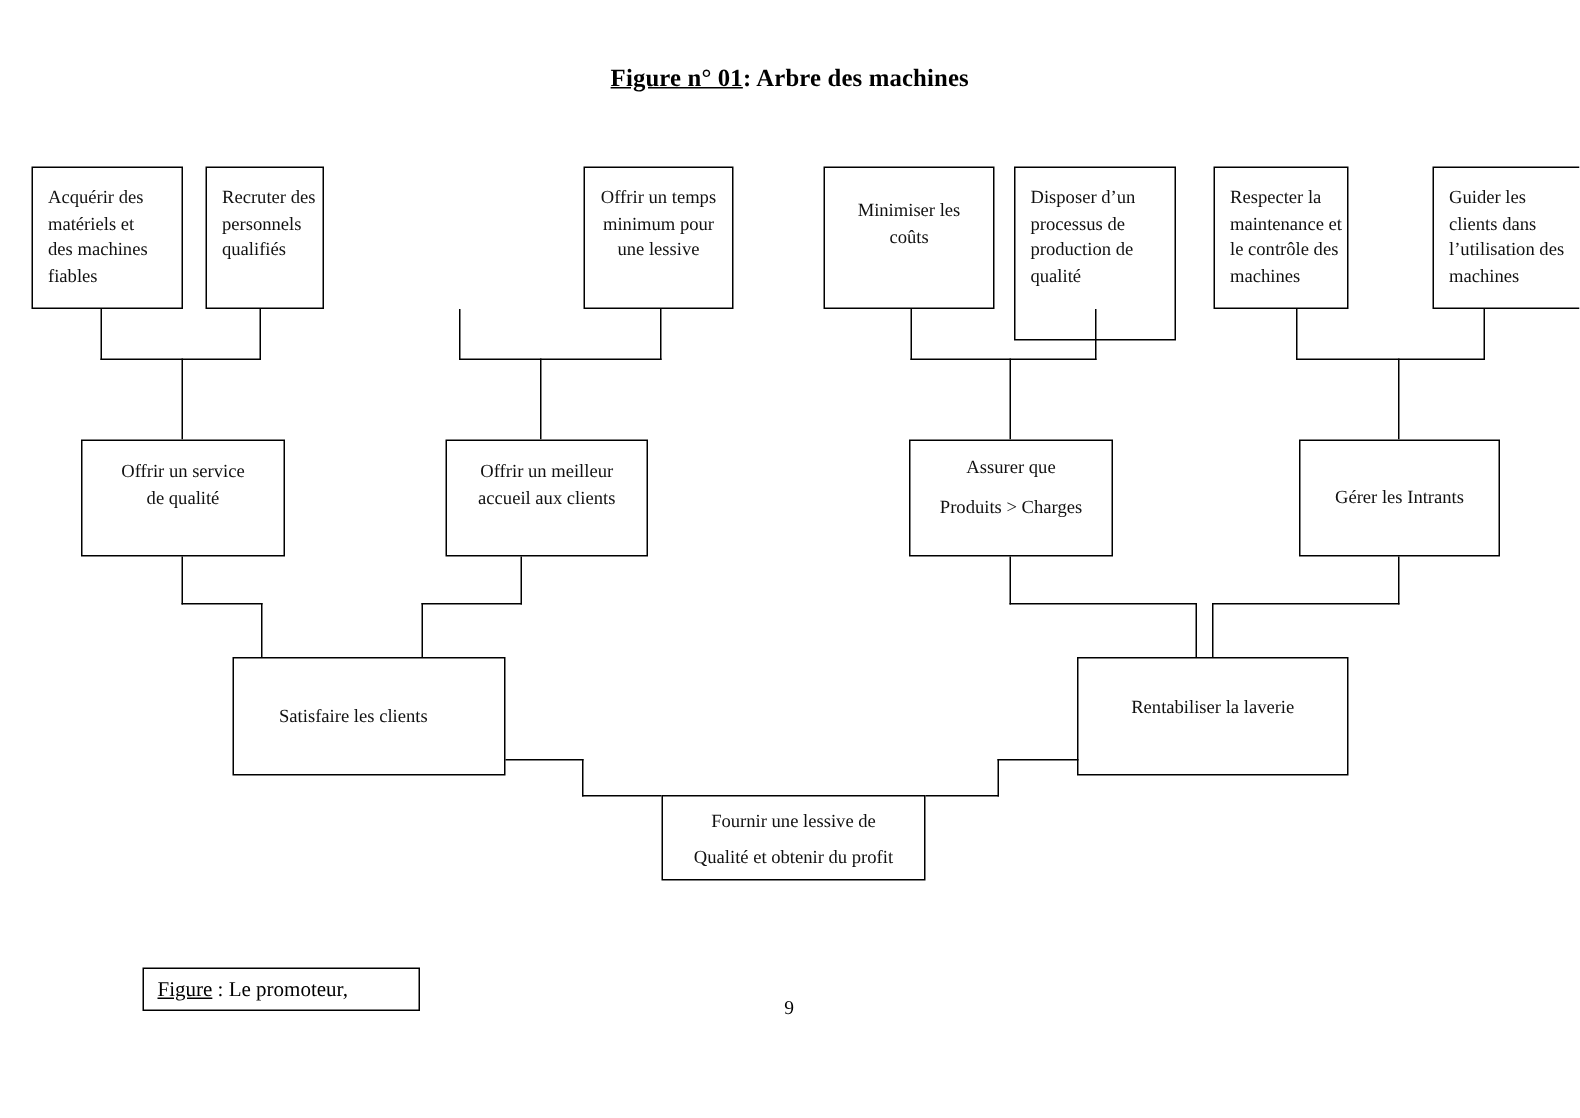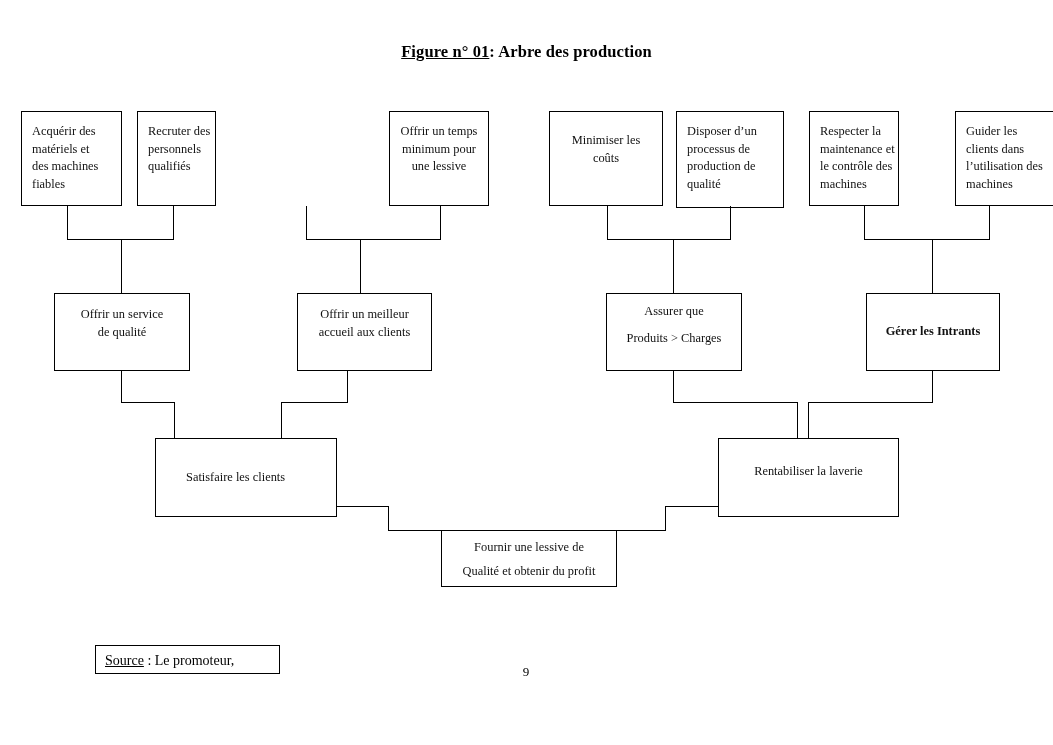--- a/index.html
+++ b/index.html
@@ -72,21 +72,21 @@
     font-size: 13px;
     text-align: center;
   }
 </style>
 </head>
 <body>
 
 <div id="page">
 
   <div class="title">
-    <span class="u">Figure n° 01</span><span>: Arbre des production</span>
+    <span class="u">Figure n° 01</span><span>: Arbre des machines</span>
   </div>
 
   <div class="node" style="left:137px; top:111px; width:79px; height:95px;">
     <span class="txt pad-left">Recruter des
 personnels
 qualifiés</span>
   </div>
 
   <div class="node" style="left:21px; top:111px; width:101px; height:95px;">
     <span class="txt pad-left">Acquérir des
@@ -100,21 +100,21 @@
     <span class="txt pad-center">Offrir un temps
 minimum pour
 une lessive</span>
   </div>
 
   <div class="node" style="left:549px; top:111px; width:114px; height:95px;">
     <span class="txt pad-center" style="padding-top:20px;">Minimiser les
 coûts</span>
   </div>
 
-  <div class="node" style="left:676px; top:111px; width:108px; height:97px;">
+  <div class="node" style="left:676px; top:111px; width:108px; height:116px;">
     <span class="txt pad-left">Disposer d’un
 processus de
 production de
 qualité</span>
   </div>
 
   <div class="node" style="left:809px; top:111px; width:90px; height:95px;">
     <span class="txt pad-left">Respecter la
 maintenance et
 le contrôle des
@@ -157,21 +157,21 @@
     <span class="txt" style="text-align:center; padding:0 0 16px 0;">Offrir un meilleur
 accueil aux clients</span>
   </div>
 
   <div class="node mid" style="left:606px; top:293px; width:136px; height:78px;">
     <span class="txt" style="text-align:center; padding:0 0 14px 0; line-height:27px;">Assurer que
 Produits &gt; Charges</span>
   </div>
 
   <div class="node mid" style="left:866px; top:293px; width:134px; height:78px;">
-    <span class="txt" style="text-align:center; padding:0;font-weight:bold;">Gérer les Intrants</span>
+    <span class="txt" style="text-align:center; padding:0;">Gérer les Intrants</span>
   </div>
 
   <div class="conn vline" style="left:121px; top:371px; height:32px;"></div>
   <div class="conn hline" style="left:121px; top:402px; width:54px;"></div>
   <div class="conn vline" style="left:174px; top:402px; height:37px;"></div>
 
   <div class="conn vline" style="left:347px; top:371px; height:32px;"></div>
   <div class="conn hline" style="left:281px; top:402px; width:67px;"></div>
   <div class="conn vline" style="left:281px; top:402px; height:37px;"></div>
 
@@ -198,18 +198,18 @@
   <div class="conn hline" style="left:665px; top:506px; width:54px;"></div>
   <div class="conn vline" style="left:665px; top:506px; height:25px;"></div>
   <div class="conn hline" style="left:616px; top:530px; width:50px;"></div>
 
   <div class="node mid" style="left:441px; top:530px; width:176px; height:57px;">
     <span class="txt" style="text-align:center; padding:0; line-height:24px;">Fournir une lessive de
 Qualité et obtenir du profit</span>
   </div>
 
   <div class="source-box" style="left:95px; top:645px; width:185px; height:29px;">
-    <span class="u">Source</span><span> : Le promoteur,</span>
+    <span class="u">Figure</span><span> : Le promoteur,</span>
   </div>
 
   <div class="pagenum" style="left:496px; top:664px; width:60px;">9</div>
 
 </div>
 
 </body></html>

